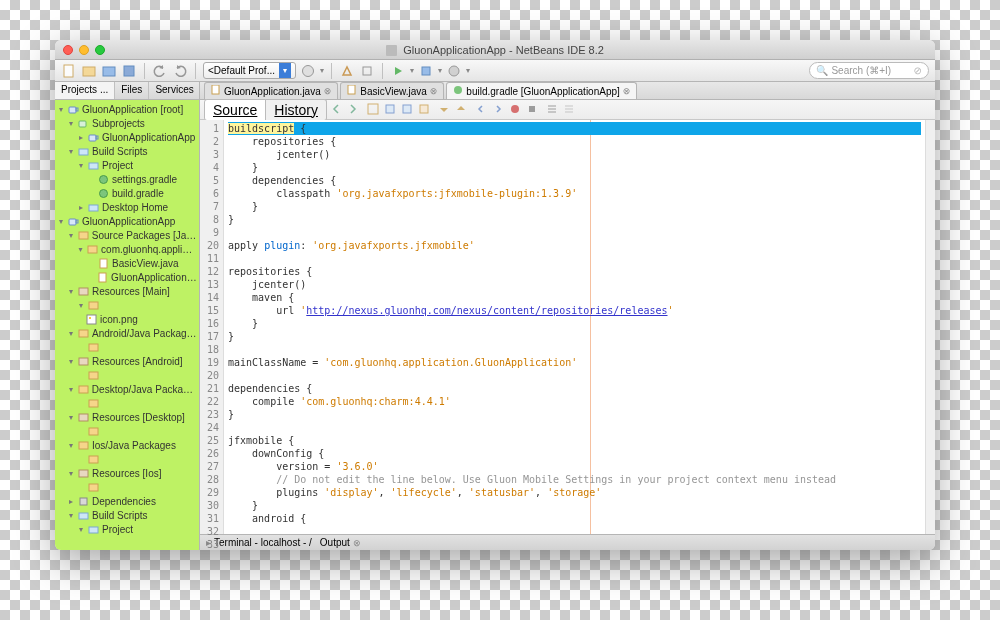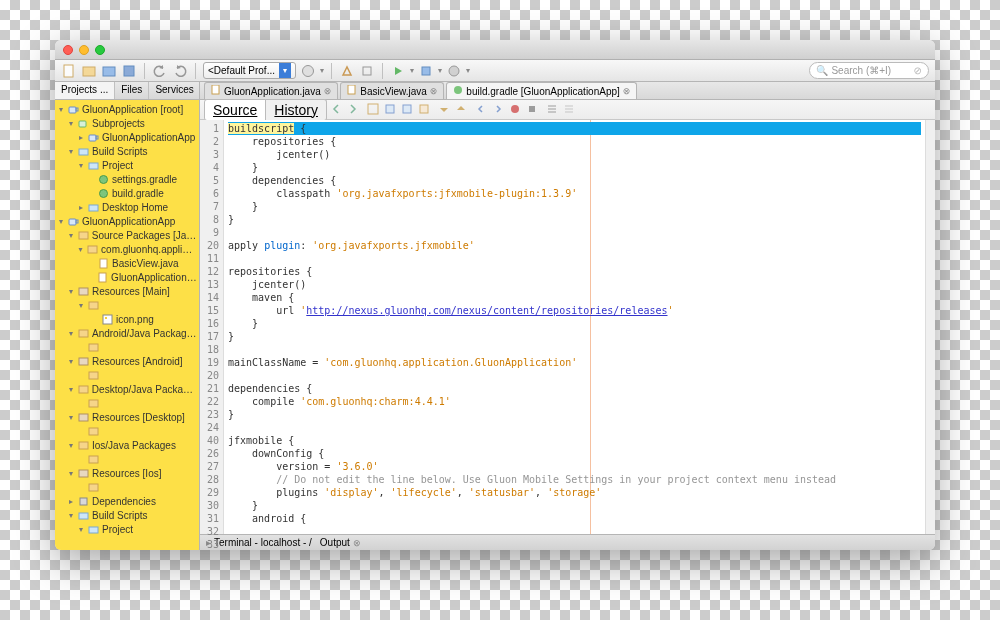--- a/index.html
+++ b/index.html
@@ -62,21 +62,21 @@
   border: 1px solid #bbb; border-radius: 9px;
   background: #fff; font-size: 10px; padding: 0 6px;
   display:flex;align-items:center;color:#999;
 }
 .search-box .x { margin-left:auto; color:#bbb; }
 
 .body { flex:1; display:flex; min-height:0; }
 
 .sidebar {
   width: 145px;
-  background: #fde047;
+  background: #bef264;
   border-right: 1px solid #b5b5b5;
   display:flex; flex-direction:column;
   font-size: 10px;
 }
 .side-tabs {
   height: 18px; display:flex;
   background: linear-gradient(#e8e8e8,#d8d8d8);
   border-bottom:1px solid #b5b5b5;
 }
 .side-tabs span {
@@ -157,20 +157,26 @@
 <body>
 
 <div class="window">
 
   <div class="titlebar">
     <div class="traffic">
       <span class="r"></span>
       <span class="y"></span>
       <span class="g"></span>
     </div>
+    <div class="title">
+      <svg width="11" height="11">
+          <rect width="11" height="11" fill="#bbb" rx="1"></rect>
+        </svg>
+      <span>GluonApplicationApp - NetBeans IDE 8.2</span>
+    </div>
   </div>
 
   <div class="toolbar">
     <span class="ticon">
         <svg width="14" height="14">
           <rect x="2" y="1" width="9" height="12" fill="#fff" stroke="#c9a050"></rect>
         </svg>
       </span>
     <span class="ticon">
         <svg width="14" height="14">
@@ -388,21 +394,21 @@
           </div>
           <div class="tree-item" style="padding-left: 22px;">
             <span class="tw">▾</span>
             <span class="pkg-icon">
               <svg width="11" height="11">
                 <rect x="1" y="2" width="9" height="7" fill="#f6d58a" stroke="#c9a050"></rect>
               </svg>
             </span>
             <span class="lbl"><default package=""></default></span>
           </div>
-          <div class="tree-item" style="padding-left: 36px;">
+          <div class="tree-item" style="padding-left: 20px;">
             <span class="tw"></span>
             <span class="pkg-icon">
               <svg width="11" height="11">
                 <rect x="1" y="1" width="9" height="9" fill="#fff" stroke="#888"></rect>
                 <circle cx="4" cy="4" r="1" fill="#f0c000"></circle>
               </svg>
             </span>
             <span class="lbl">icon.png</span>
           </div>
           <div class="tree-item" style="padding-left: 12px;">
@@ -641,21 +647,21 @@
             <div>15</div>
             <div>16</div>
             <div>17</div>
             <div>18</div>
             <div>19</div>
             <div>20</div>
             <div>21</div>
             <div>22</div>
             <div>23</div>
             <div>24</div>
-            <div>40</div>
+            <div>25</div>
             <div>26</div>
             <div>27</div>
             <div>28</div>
             <div>29</div>
             <div>30</div>
             <div>31</div>
             <div>32</div>
             <div>33</div>
           </div>
         <div class="code" id="code"><div><span class="hl-line"><span class="hl-word">buildscript</span> {</span></div><div>    repositories {</div><div>        jcenter()</div><div>    }</div><div>    dependencies {</div><div>        classpath <span class="str">'org.javafxports:jfxmobile-plugin:1.3.9'</span></div><div>    }</div><div>}</div><div>&nbsp;</div><div>apply <span class="kw">plugin</span>: <span class="str">'org.javafxports.jfxmobile'</span></div><div>&nbsp;</div><div>repositories {</div><div>    jcenter()</div><div>    maven {</div><div>        url <span class="str">'<span class="link">http://nexus.gluonhq.com/nexus/content/repositories/releases</span>'</span></div><div>    }</div><div>}</div><div>&nbsp;</div><div>mainClassName = <span class="str">'com.gluonhq.application.GluonApplication'</span></div><div>&nbsp;</div><div>dependencies {</div><div>    compile <span class="str">'com.gluonhq:charm:4.4.1'</span></div><div>}</div><div>&nbsp;</div><div>jfxmobile {</div><div>    downConfig {</div><div>        version = <span class="str">'3.6.0'</span></div><div>        <span class="cm">// Do not edit the line below. Use Gluon Mobile Settings in your project context menu instead</span></div><div>        plugins <span class="str">'display'</span>, <span class="str">'lifecycle'</span>, <span class="str">'statusbar'</span>, <span class="str">'storage'</span></div><div>    }</div><div>    android {</div></div>

